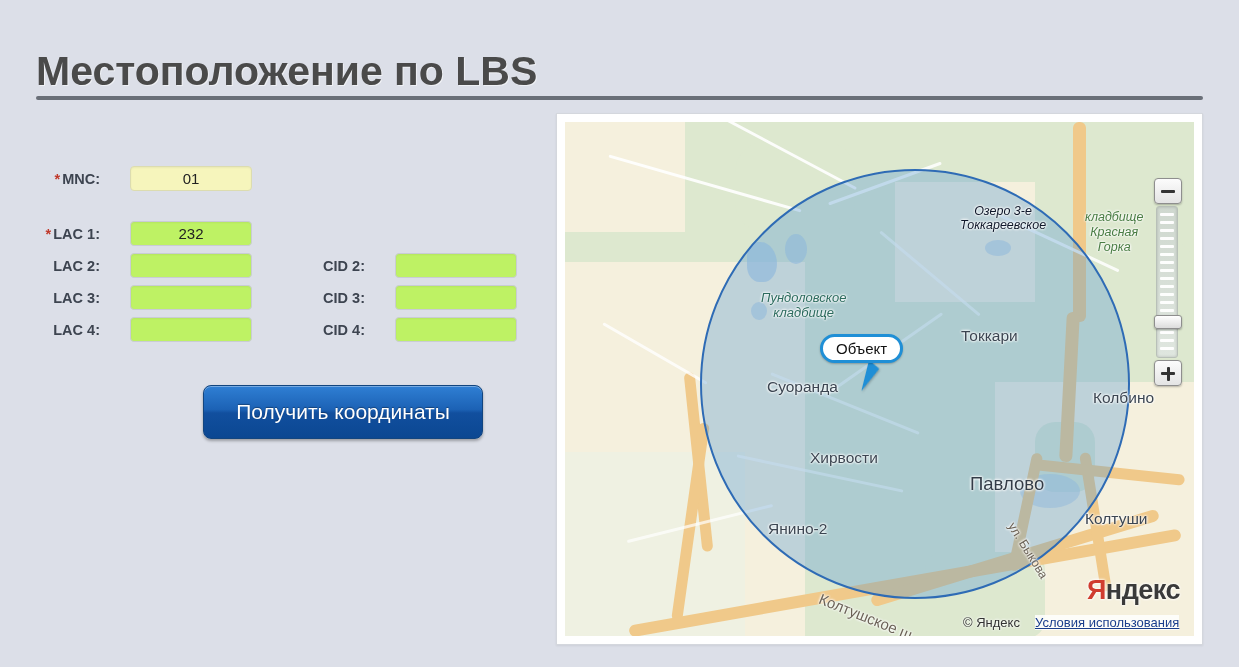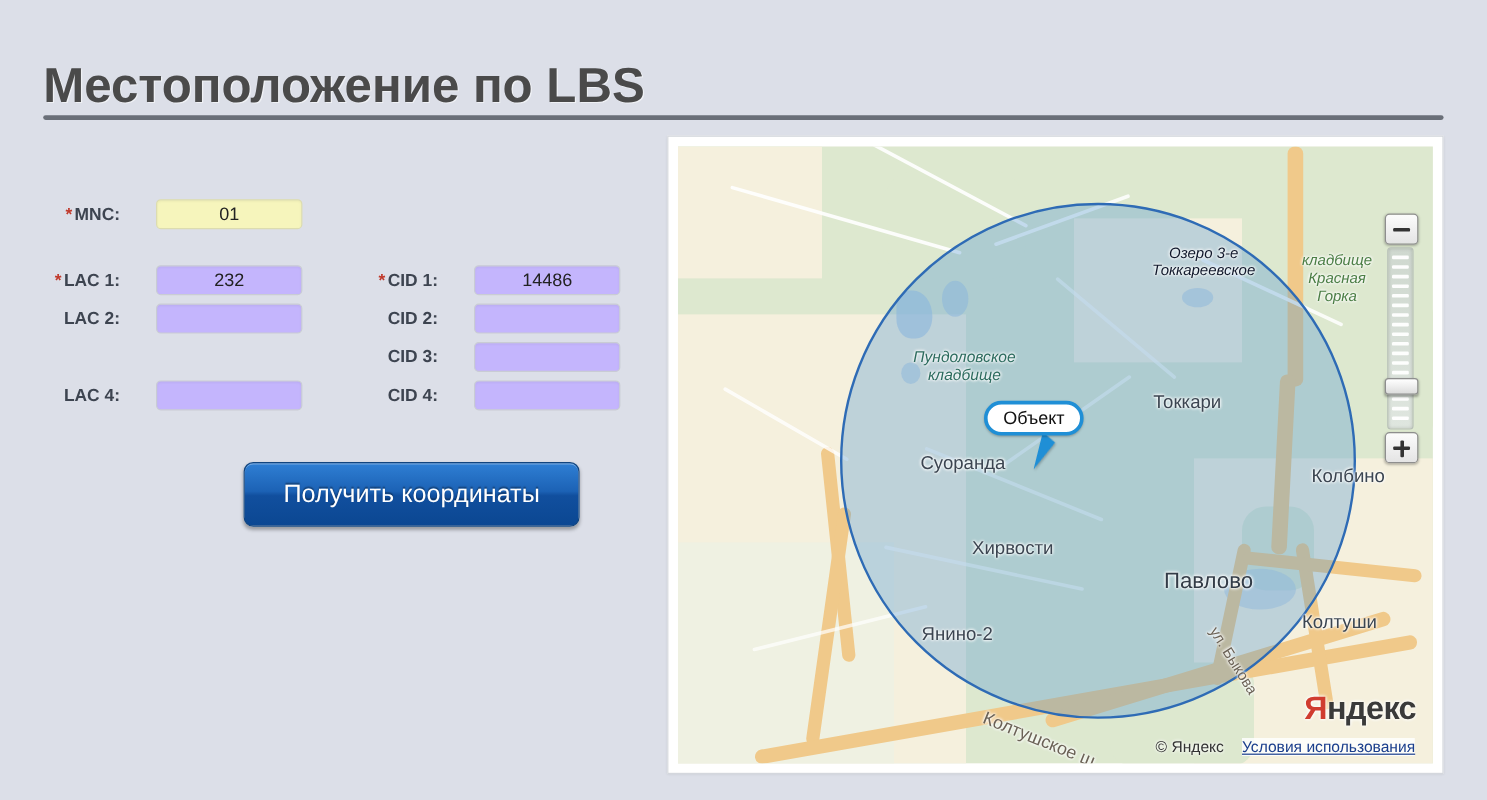--- a/index.html
+++ b/index.html
@@ -27,21 +27,21 @@
   .form-area{position:absolute;left:0;top:120px;width:540px;height:340px;}
   .frow{position:absolute;height:27px;}
   .flabel{
     position:absolute;right:0;top:0;height:27px;line-height:27px;
     font-size:14.5px;font-weight:bold;color:#3d4450;white-space:nowrap;
   }
   .req{color:#c0392b;font-weight:bold;margin-right:2px;}
   .finput{
     position:absolute;top:0;width:122px;height:25px;
     border:1px solid #c9ccd4;border-radius:4px;
-    background:#c4b5fd;
+    background:#bef264;
     box-shadow:inset 0 1px 2px rgba(0,0,0,.05);
     font-family:"Liberation Sans", sans-serif;
     font-size:15px;color:#222;text-align:center;
     padding:0;outline:none;box-sizing:border-box;
   }
   .finput.yellow{background:#f6f5bc;border-color:#dcdcb0;}
 
   
   #row-mcc{left:0;top:14px;width:252px;}
   #row-mnc{left:0;top:46px;width:252px;}
@@ -194,30 +194,30 @@
     <div class="frow" id="row-lac1">
       <span class="flabel"><span class="req">*</span><span>LAC 1:</span></span>
       <input class="finput" id="in-lac1" value="232" style="">
     </div>
 
     <div class="frow" id="row-lac2">
       <span class="flabel">LAC 2:</span>
       <input class="finput" id="in-lac2" value="" style="">
     </div>
 
+    <div class="frow" id="row-lac3">
+      <span class="flabel">LAC 3:</span>
+      <input class="finput" id="in-lac3" value="" style="">
+    </div>
 
     <div class="frow" id="row-lac4">
       <span class="flabel">LAC 4:</span>
       <input class="finput" id="in-lac4" value="" style="">
     </div>
 
-    <div class="frow" id="row-cid1">
-      <span class="flabel"><span class="req">*</span><span>CID 1:</span></span>
-      <input class="finput" id="in-cid1" value="14486" style="">
-    </div>
 
     <div class="frow" id="row-cid2">
       <span class="flabel">CID 2:</span>
       <input class="finput" id="in-cid2" value="" style="">
     </div>
 
     <div class="frow" id="row-cid3">
       <span class="flabel">CID 3:</span>
       <input class="finput" id="in-cid3" value="" style="">
     </div>

